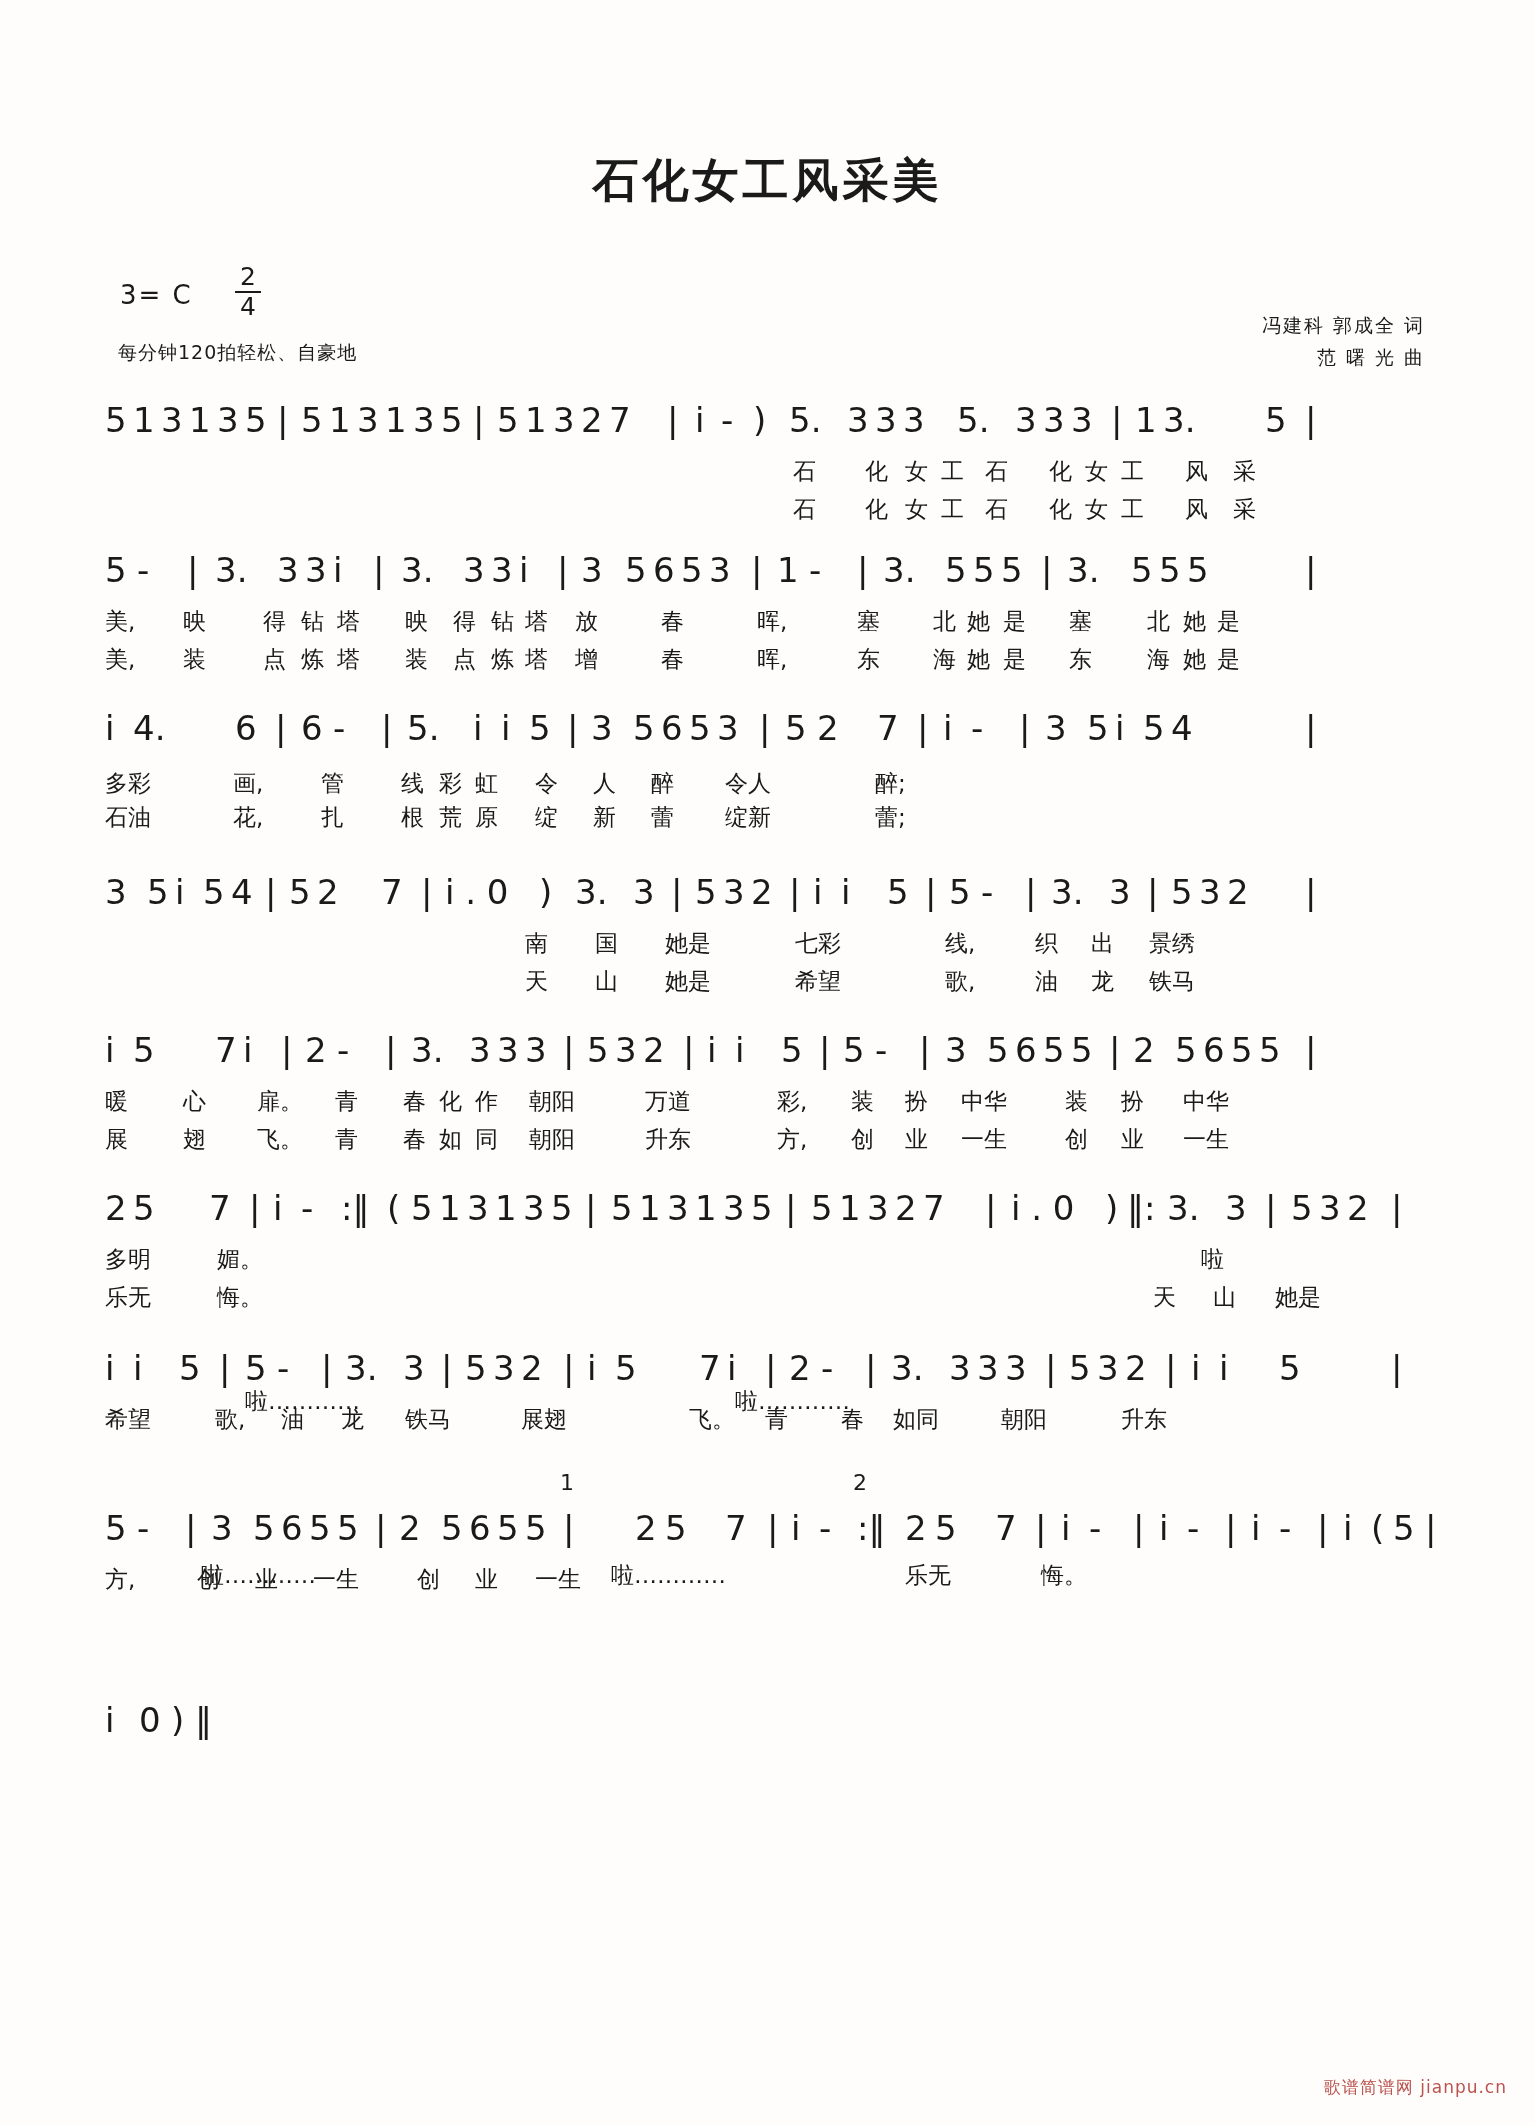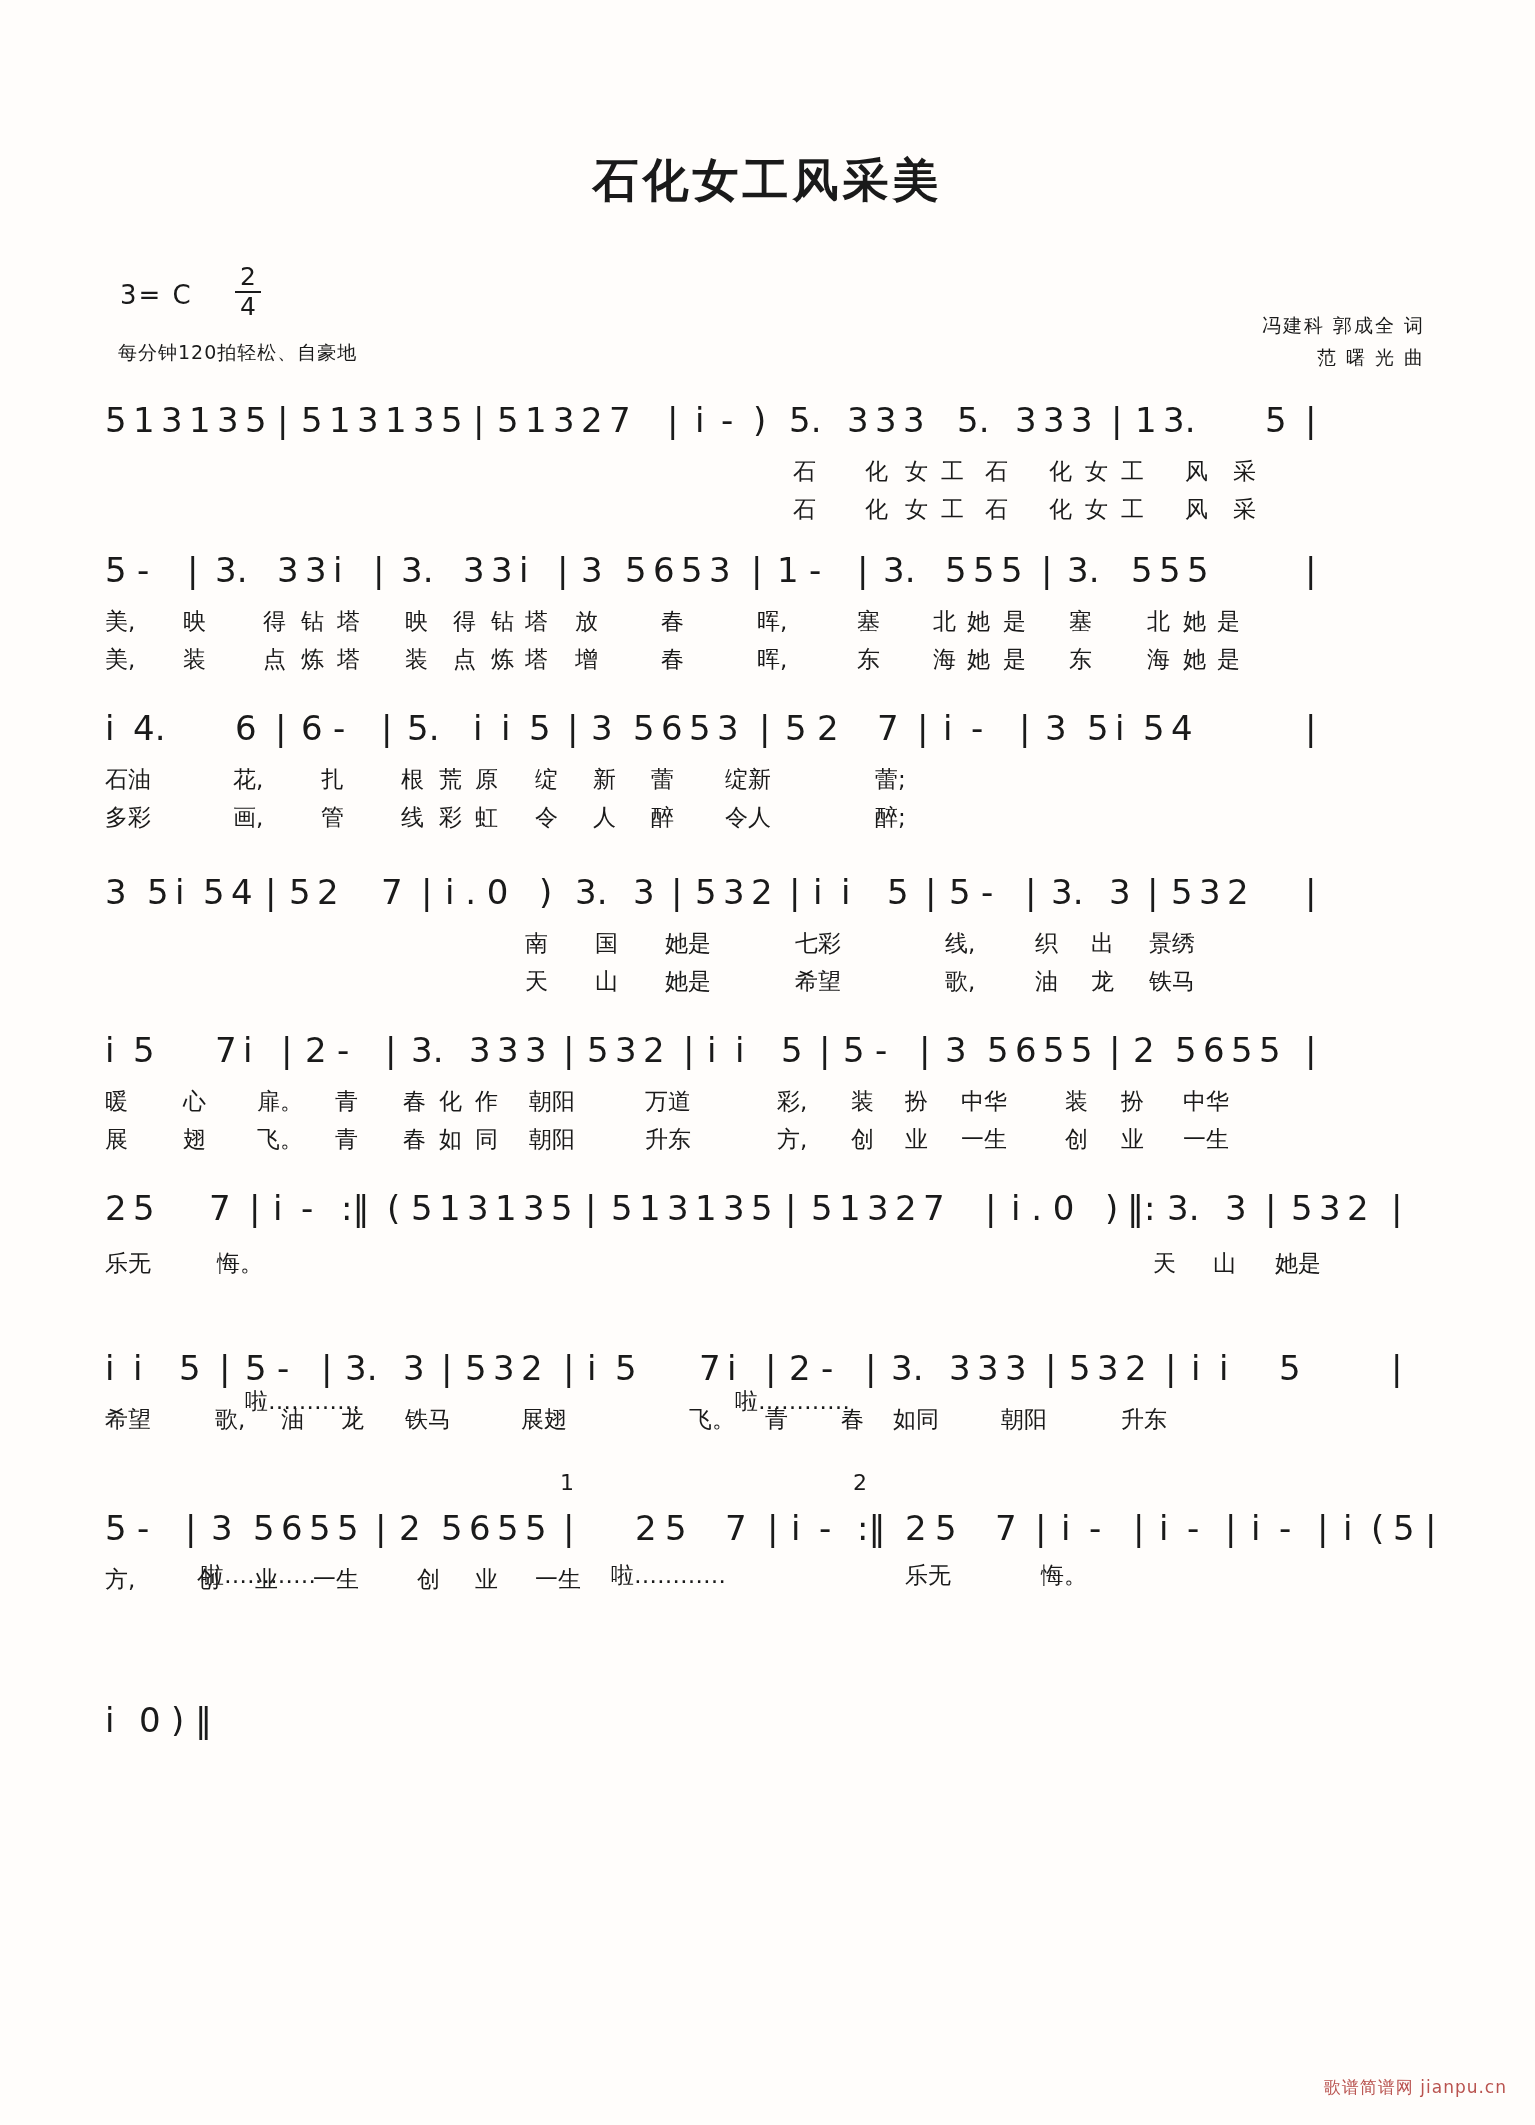--- a/index.html
+++ b/index.html
@@ -324,45 +324,45 @@
       <span class="tok" style="left:838px;">i</span>
       <span class="tok" style="left:866px;">-</span>
       <span class="tok" style="left:914px;">|</span>
       <span class="tok" style="left:940px;">3</span>
       <span class="tok" style="left:982px;">5</span>
       <span class="tok" style="left:1010px;">i</span>
       <span class="tok" style="left:1038px;">5</span>
       <span class="tok" style="left:1066px;">4</span>
       <span class="tok" style="left:1200px;">|</span>
     </div>
+    <div class="lyric lyricline2">
+      <span class="tok" style="left:0px;">多彩</span>
+      <span class="tok" style="left:128px;">画,</span>
+      <span class="tok" style="left:216px;">管</span>
+      <span class="tok" style="left:296px;">线</span>
+      <span class="tok" style="left:334px;">彩</span>
+      <span class="tok" style="left:370px;">虹</span>
+      <span class="tok" style="left:430px;">令</span>
+      <span class="tok" style="left:488px;">人</span>
+      <span class="tok" style="left:546px;">醉</span>
+      <span class="tok" style="left:620px;">令人</span>
+      <span class="tok" style="left:770px;">醉;</span>
+    </div>
     <div class="lyric">
       <span class="tok" style="left:0px;">石油</span>
       <span class="tok" style="left:128px;">花,</span>
       <span class="tok" style="left:216px;">扎</span>
       <span class="tok" style="left:296px;">根</span>
       <span class="tok" style="left:334px;">荒</span>
       <span class="tok" style="left:370px;">原</span>
       <span class="tok" style="left:430px;">绽</span>
       <span class="tok" style="left:488px;">新</span>
       <span class="tok" style="left:546px;">蕾</span>
       <span class="tok" style="left:620px;">绽新</span>
       <span class="tok" style="left:770px;">蕾;</span>
-    </div>
-    <div class="lyric lyricline2">
-      <span class="tok" style="left:0px;">多彩</span>
-      <span class="tok" style="left:128px;">画,</span>
-      <span class="tok" style="left:216px;">管</span>
-      <span class="tok" style="left:296px;">线</span>
-      <span class="tok" style="left:334px;">彩</span>
-      <span class="tok" style="left:370px;">虹</span>
-      <span class="tok" style="left:430px;">令</span>
-      <span class="tok" style="left:488px;">人</span>
-      <span class="tok" style="left:546px;">醉</span>
-      <span class="tok" style="left:620px;">令人</span>
-      <span class="tok" style="left:770px;">醉;</span>
     </div>
   </div>
 
   <div class="system" style="top:872px;">
     <div class="notes">
       <span class="tok" style="left:0px;">3</span>
       <span class="tok" style="left:42px;">5</span>
       <span class="tok" style="left:70px;">i</span>
       <span class="tok" style="left:98px;">5</span>
       <span class="tok" style="left:126px;">4</span>
@@ -527,20 +527,25 @@
       <span class="tok" style="left:906px;">i . 0</span>
       <span class="tok" style="left:1000px;">)</span>
       <span class="tok" style="left:1022px;">‖:</span>
       <span class="tok" style="left:1062px;">3.</span>
       <span class="tok" style="left:1120px;">3</span>
       <span class="tok" style="left:1160px;">|</span>
       <span class="tok" style="left:1186px;">5</span>
       <span class="tok" style="left:1214px;">3</span>
       <span class="tok" style="left:1242px;">2</span>
       <span class="tok" style="left:1286px;">|</span>
+    </div>
+    <div class="lyric">
+      <span class="tok" style="left:0px;">多明</span>
+      <span class="tok" style="left:112px;">媚。</span>
+      <span class="tok" style="left:1096px;">啦</span>
     </div>
     <div class="lyric lyricline2">
       <span class="tok" style="left:0px;">乐无</span>
       <span class="tok" style="left:112px;">悔。</span>
       <span class="tok" style="left:1048px;">天</span>
       <span class="tok" style="left:1108px;">山</span>
       <span class="tok" style="left:1170px;">她是</span>
     </div>
   </div>
 

